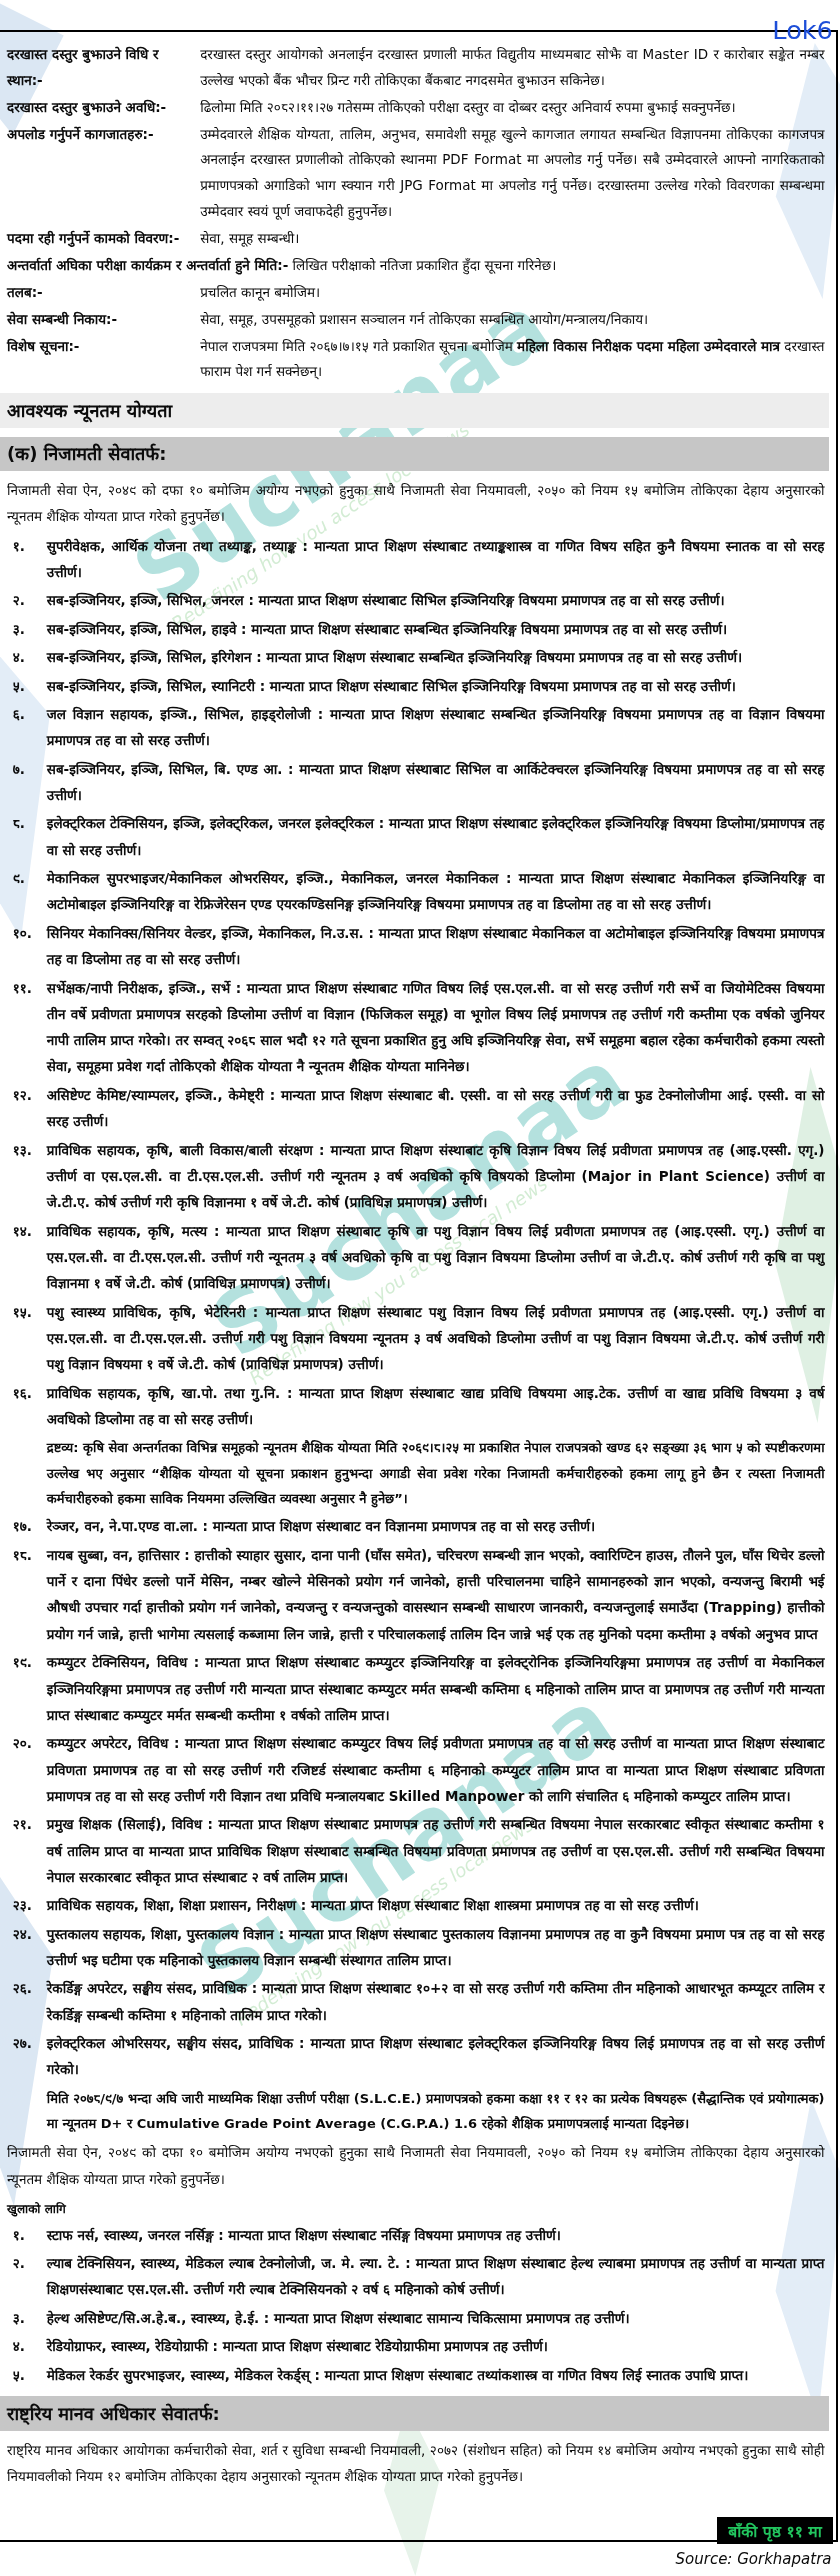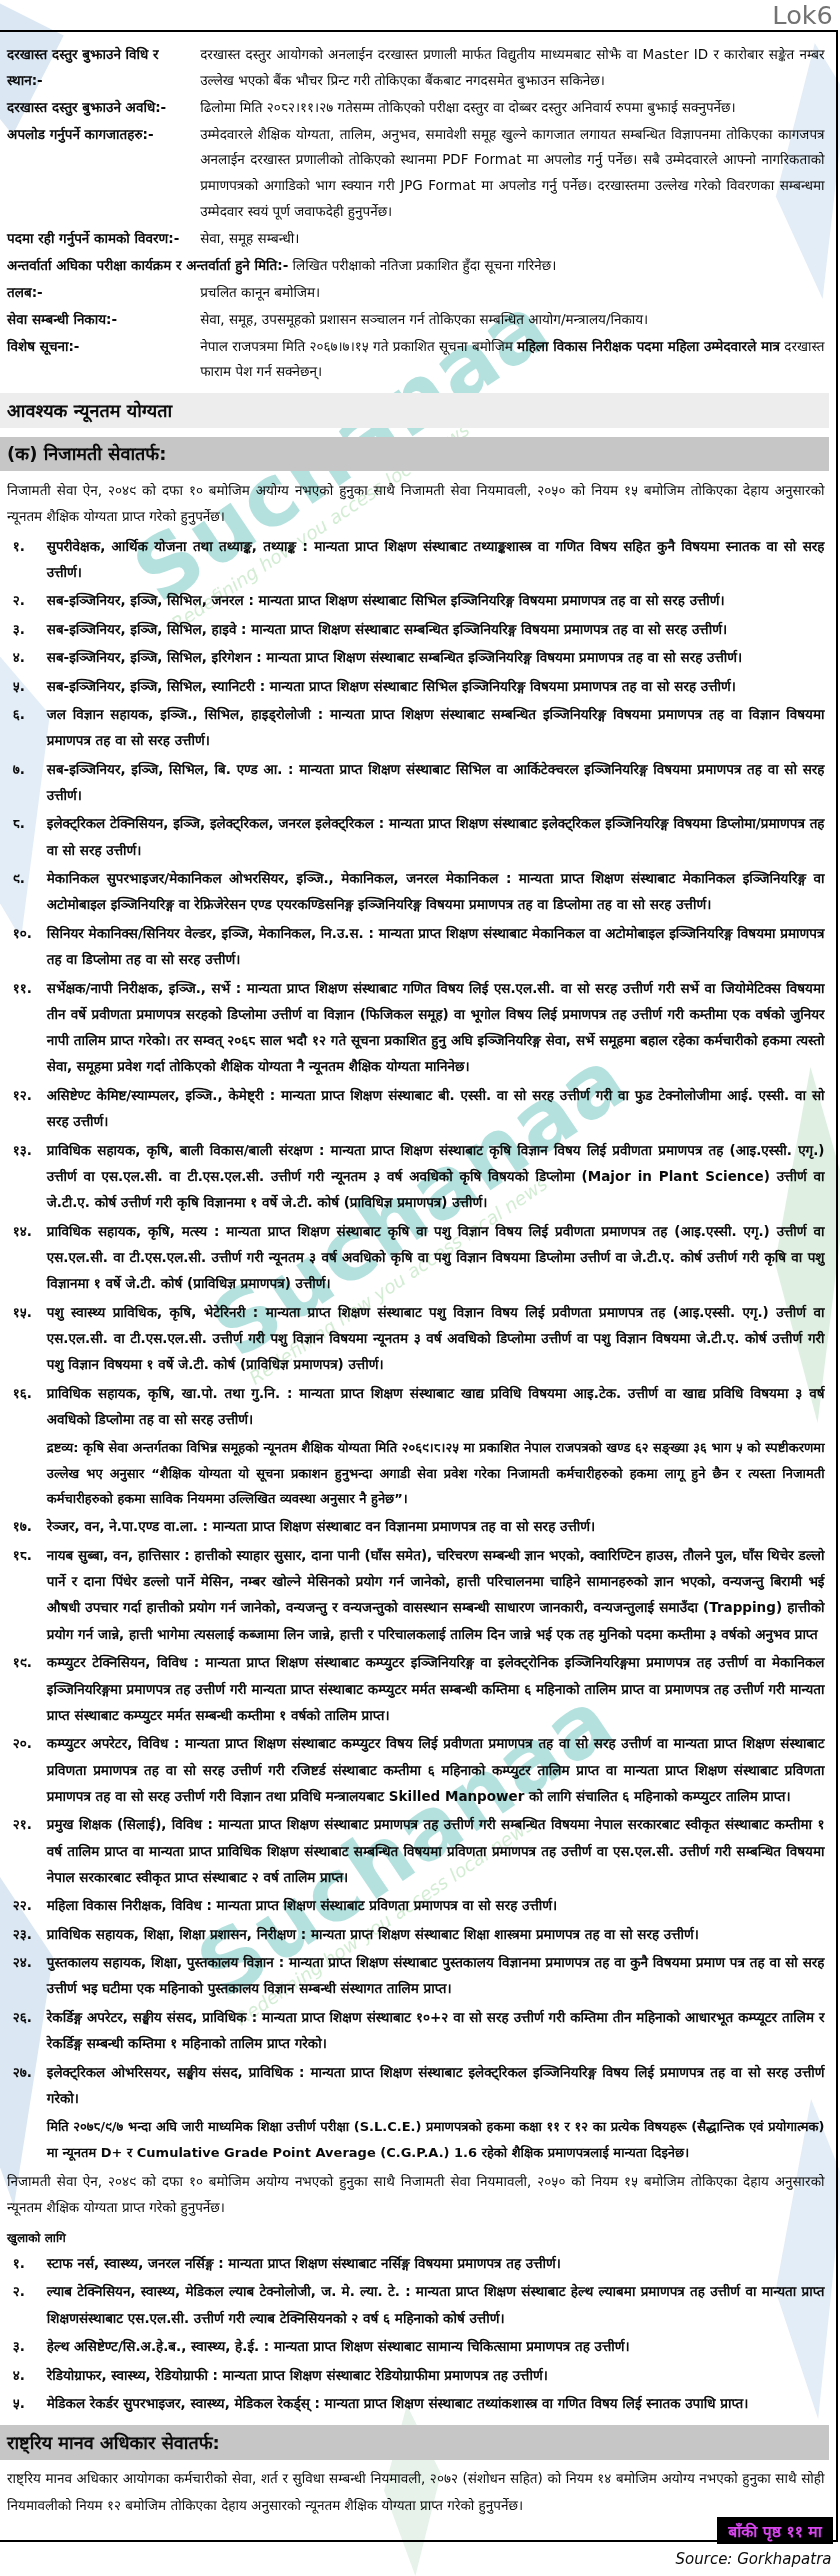--- a/index.html
+++ b/index.html
@@ -5,21 +5,21 @@
   html,body{margin:0;padding:0;background:#ffffff;}
   body{font-family:"DejaVu Sans",sans-serif;color:#0b0b0b;}
   .stage{position:relative;width:840px;height:2576px;background:#fff;overflow:hidden;}
 
   
   .wm{position:absolute;z-index:0;transform:rotate(-34deg);opacity:.33;pointer-events:none;}
   .wm-text{font-size:85px;font-weight:bold;color:#1fa79d;letter-spacing:1.4px;}
   .wm-tag{font-size:18.5px;color:#7cc77e;font-style:italic;margin-top:-7.1px;}
   .shape{position:absolute;z-index:0;pointer-events:none;}
 
-  .brand{position:absolute;top:0px;right:7.1px;font-size:25.6px;color:#737373;z-index:3;}
+  .brand{position:absolute;top:15px;right:7.1px;font-size:25.6px;color:#1d4ed8;z-index:3;}
 
   .doc{position:absolute;top:30px;left:0;right:2.1px;bottom:34px;border:2.1px solid #000;border-left:0;
        padding:8.5px 11.4px 7.1px 7.1px;z-index:2;background:transparent;}
 
   
   .irow{display:grid;grid-template-columns:186px 1fr;column-gap:7.1px;margin:1.4px 0;}
   .irow.wide{display:block;margin:1.4px 0;}
   .ilabel{font-weight:bold;font-size:13.5px;line-height:1.9;}
   .ival{font-size:13.5px;line-height:1.9;text-align:justify;}
   .irow.wide .ilabel,.irow.wide .ival{display:inline;}
@@ -30,21 +30,21 @@
   .section-bar.light{background:#ededed;}
 
   .para{font-size:13.5px;line-height:1.95;text-align:justify;margin:2.8px 0;}
   .sub{font-weight:bold;font-size:12px;margin:8.5px 0 4.3px 0;}
 
   .li{display:flex;margin:2.1px 0;}
   .num{flex:0 0 34px;font-weight:bold;font-size:13.5px;line-height:1.95;padding-left:5.7px;}
   .itxt{flex:1;font-size:13.5px;line-height:1.95;text-align:justify;font-weight:bold;}
   .note,.extra{margin-top:3px;font-size:13px;line-height:1.95;text-align:justify;}
 
-  .badge{position:absolute;right:2.8px;bottom:-4.3px;background:#000;color:#d946ef;
+  .badge{position:absolute;right:2.8px;bottom:-4.3px;background:#000;color:#22c55e;
          font-weight:bold;font-size:15.7px;padding:2.8px 11.4px;}
   .source{position:absolute;right:8.5px;bottom:8px;font-style:italic;font-size:15px;z-index:3;}
 </style>
 </head>
 <body>
 
 <div class="stage">
 
   <div class="shape" style="left:-21.3px;top:-7.1px;width:85px;height:142px;background:#dbe7f3;clip-path:polygon(0 0,100% 30%,40% 100%,0 70%);"></div>
   <div class="shape" style="left:768px;top:43px;width:78px;height:256px;background:#e3edf7;clip-path:polygon(60% 0,100% 20%,70% 100%,10% 60%);"></div>
@@ -183,24 +183,20 @@
         </div>
         <div class="li">
           <div class="num">२०.</div>
           <div class="itxt"><b>कम्प्युटर अपरेटर, विविध</b><span> : </span><span>मान्यता प्राप्त शिक्षण संस्थाबाट कम्प्युटर विषय लिई प्रवीणता प्रमाणपत्र तह वा सो सरह उत्तीर्ण वा मान्यता प्राप्त शिक्षण संस्थाबाट प्रविणता प्रमाणपत्र तह वा सो सरह उत्तीर्ण गरी रजिष्टर्ड संस्थाबाट कम्तीमा ६ महिनाको कम्प्युटर तालिम प्राप्त वा मान्यता प्राप्त शिक्षण संस्थाबाट प्रविणता प्रमाणपत्र तह वा सो सरह उत्तीर्ण गरी विज्ञान तथा प्रविधि मन्त्रालयबाट Skilled Manpower को लागि संचालित ६ महिनाको कम्प्युटर तालिम प्राप्त।</span></div>
         </div>
         <div class="li">
           <div class="num">२१.</div>
           <div class="itxt"><b>प्रमुख शिक्षक (सिलाई), विविध</b><span> : </span><span>मान्यता प्राप्त शिक्षण संस्थाबाट प्रमाणपत्र तह उत्तीर्ण गरी सम्बन्धित विषयमा नेपाल सरकारबाट स्वीकृत संस्थाबाट कम्तीमा १ वर्ष तालिम प्राप्त वा मान्यता प्राप्त प्राविधिक शिक्षण संस्थाबाट सम्बन्धित विषयमा प्रविणता प्रमाणपत्र तह उत्तीर्ण वा एस.एल.सी. उत्तीर्ण गरी सम्बन्धित विषयमा नेपाल सरकारबाट स्वीकृत प्राप्त संस्थाबाट २ वर्ष तालिम प्राप्त।</span></div>
         </div>
         <div class="li">
-          <div class="num">२२.</div>
-          <div class="itxt"><b>महिला विकास निरीक्षक, विविध</b><span> : </span><span>मान्यता प्राप्त शिक्षण संस्थाबाट प्रविणता प्रमाणपत्र वा सो सरह उत्तीर्ण।</span></div>
-        </div>
-        <div class="li">
           <div class="num">२३.</div>
           <div class="itxt"><b>प्राविधिक सहायक, शिक्षा, शिक्षा प्रशासन, निरीक्षण</b><span> : </span><span>मान्यता प्राप्त शिक्षण संस्थाबाट शिक्षा शास्त्रमा प्रमाणपत्र तह वा सो सरह उत्तीर्ण।</span></div>
         </div>
         <div class="li">
           <div class="num">२४.</div>
           <div class="itxt"><b>पुस्तकालय सहायक, शिक्षा, पुस्तकालय विज्ञान</b><span> : </span><span>मान्यता प्राप्त शिक्षण संस्थाबाट पुस्तकालय विज्ञानमा प्रमाणपत्र तह वा कुनै विषयमा प्रमाण पत्र तह वा सो सरह उत्तीर्ण भइ घटीमा एक महिनाको पुस्तकालय विज्ञान सम्बन्धी संस्थागत तालिम प्राप्त।</span></div>
         </div>
         <div class="li">
           <div class="num">२६.</div>
           <div class="itxt"><b>रेकर्डिङ्ग अपरेटर, सङ्घीय संसद, प्राविधिक</b><span> : </span><span>मान्यता प्राप्त शिक्षण संस्थाबाट १०+२ वा सो सरह उत्तीर्ण गरी कम्तिमा तीन महिनाको आधारभूत कम्प्यूटर तालिम र रेकर्डिङ्ग सम्बन्धी कम्तिमा १ महिनाको तालिम प्राप्त गरेको।</span></div>

